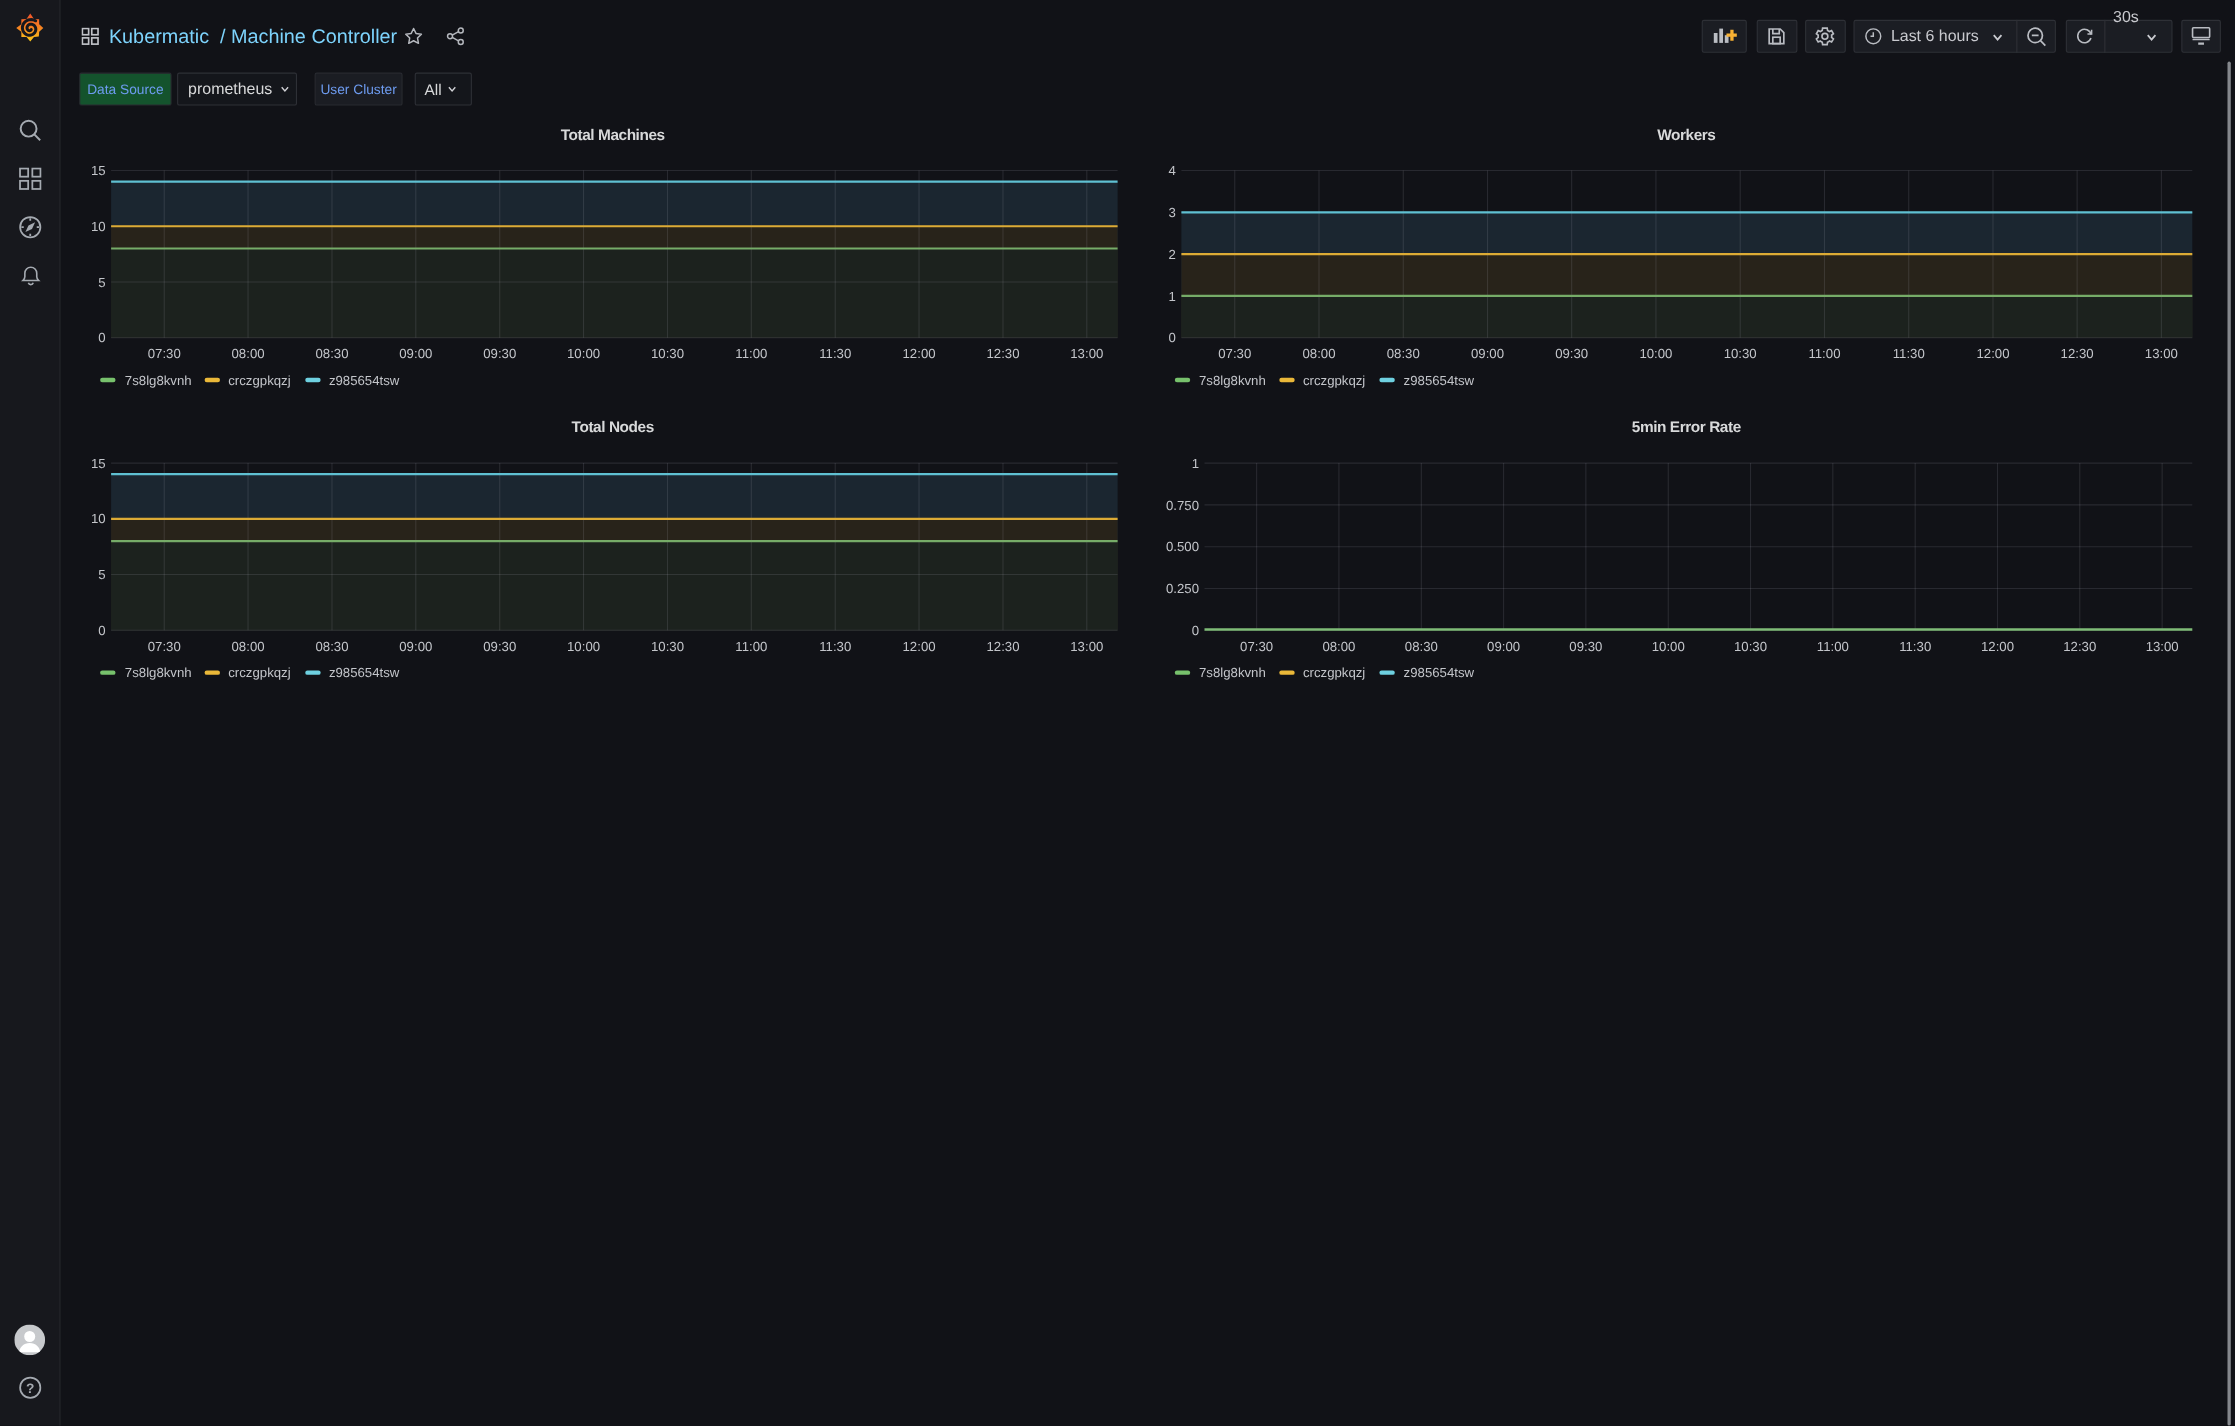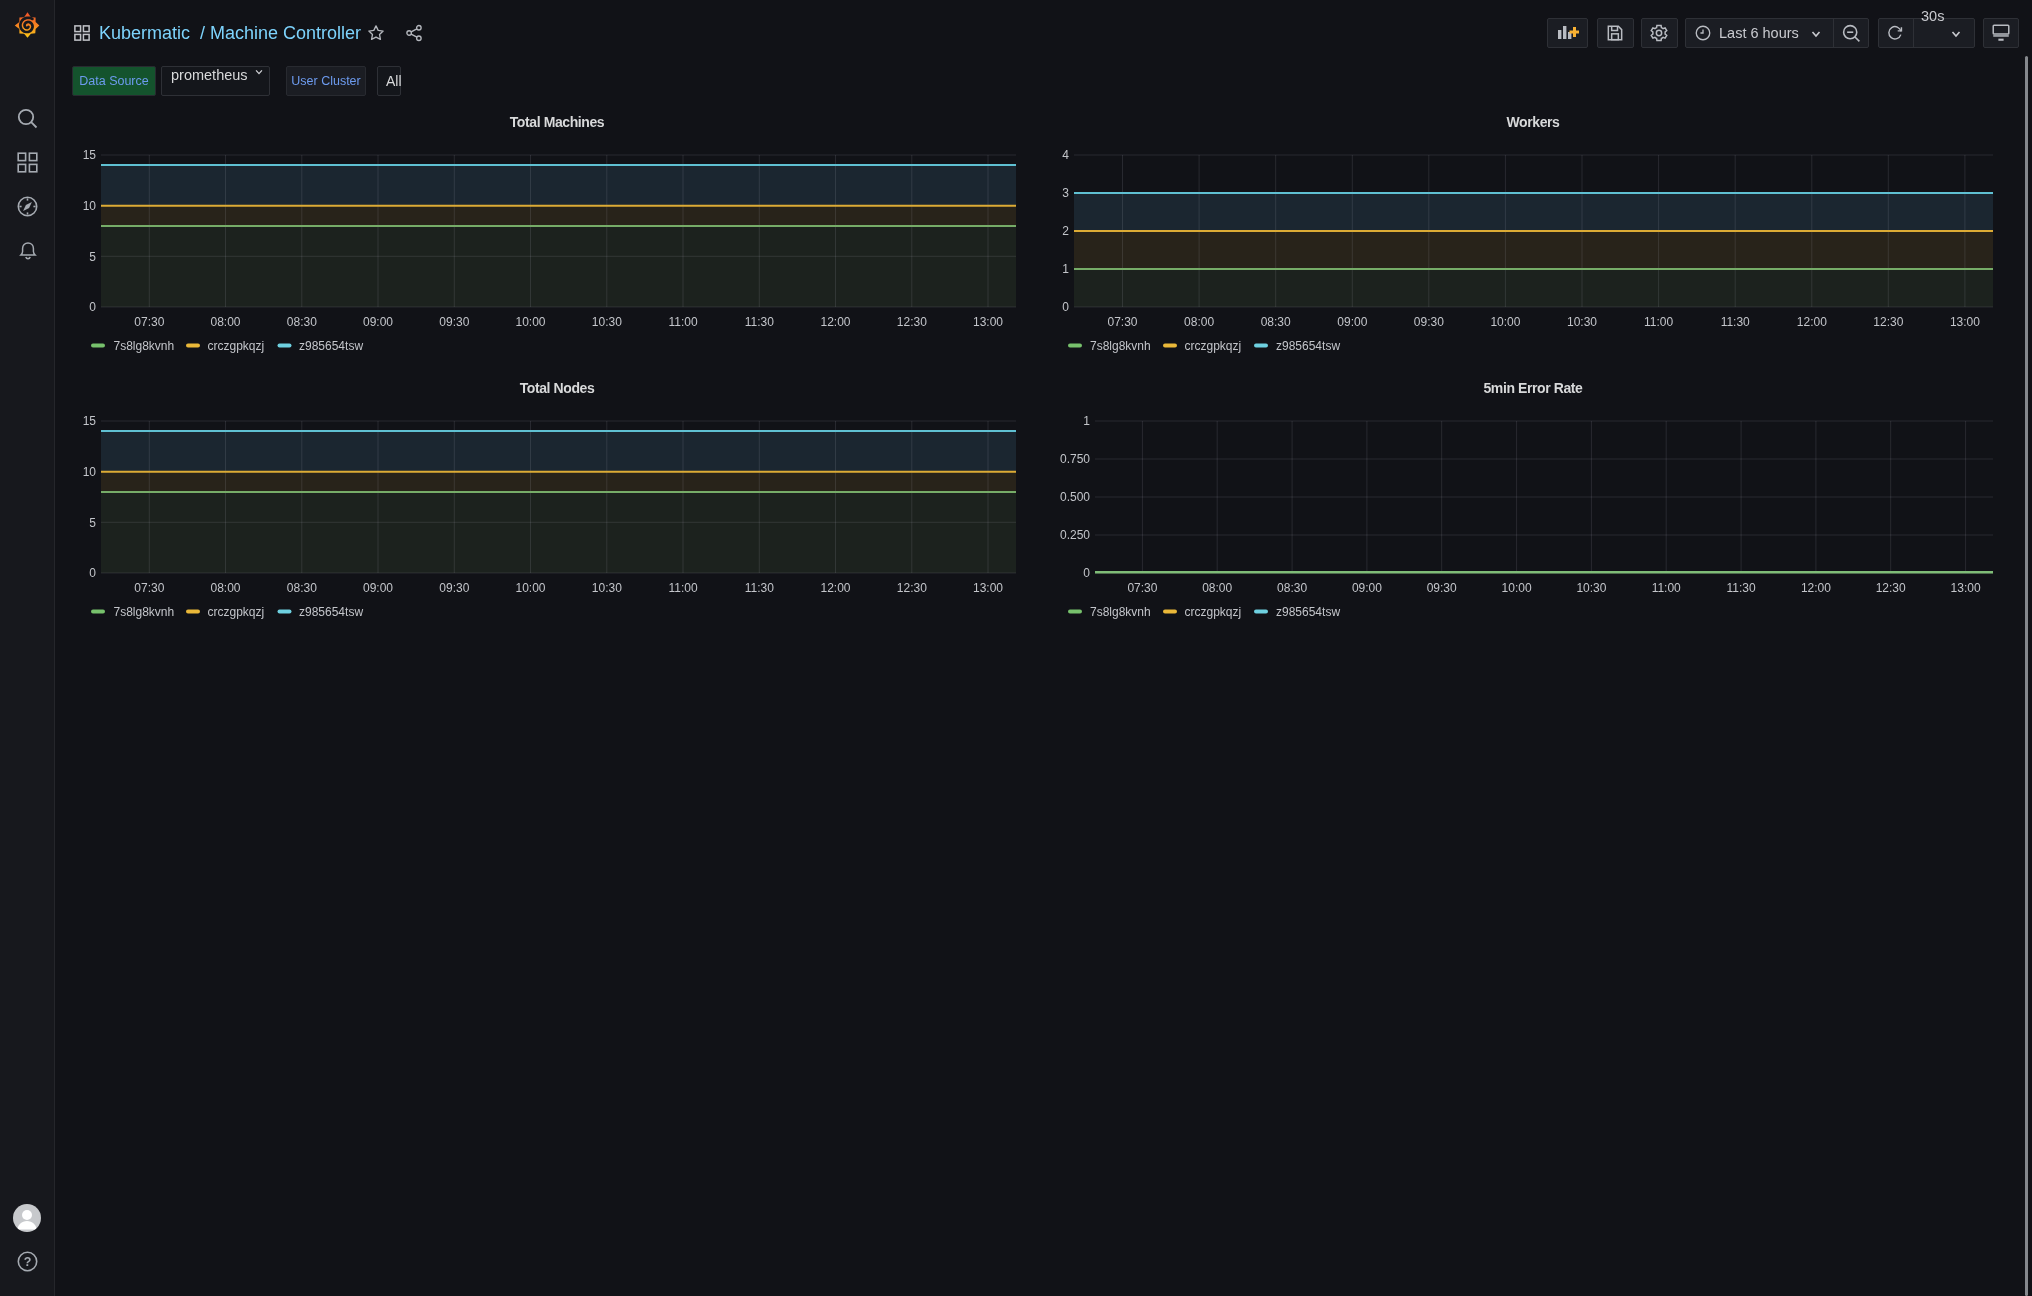--- a/index.html
+++ b/index.html
@@ -313,23 +313,23 @@
     <path d="M2.5 4 L6 8 L9.5 4"></path>
   </svg>
 <div class="abs" style="left:1983px;top:18px;width:36px;height:30px;background:#1b1d23;border:1px solid #2e3036;border-radius:2px"></div>
 <svg class="abs" style="left:1991px;top:24px" width="20" height="18" viewBox="0 0 24 22" fill="none" stroke="#b9bcc2" stroke-width="1.8">
   <rect x="2.5" y="1.5" width="19" height="10.8" rx="1"></rect>
   <line x1="2.5" y1="14.6" x2="21.5" y2="14.6"></line>
   <line x1="8.8" y1="19.2" x2="15.2" y2="19.2" stroke-width="2.6"></line>
 </svg>
 
 <div class="abs" style="left:72px;top:66px;width:84px;height:30px;background:#14532d;border:1px solid #282a30;border-radius:2px;display:flex;align-items:center;justify-content:center;font-size:12.5px;font-weight:500;color:#6d9bef">Data Source</div>
-<div class="abs" style="left:161px;top:66px;width:109px;height:30px;background:#14161b;border:1px solid #2e3036;border-radius:2px;display:flex;padding-left:9px;font-size:14.5px;color:#d8d9da">prometheus
+<div class="abs" style="left:161px;top:66px;width:109px;height:30px;background:#14161b;border:1px solid #2e3036;border-radius:2px;display:flex;align-items:center;padding-left:9px;font-size:14.5px;color:#d8d9da">prometheus
   <svg style="margin-left:6px" width="10" height="10" viewBox="0 0 12 12" fill="none" stroke="#d0d1d5" stroke-width="1.5">
       <path d="M2.5 4 L6 8 L9.5 4"></path>
     </svg>
 </div>
 <div class="abs" style="left:286px;top:66px;width:80px;height:30px;background:#1b1d23;border:1px solid #282a30;border-radius:2px;display:flex;align-items:center;justify-content:center;font-size:12.5px;font-weight:500;color:#6d9bef">User Cluster</div>
-<div class="abs" style="left:377px;top:66px;width:24px;height:30px;background:#14161b;border:1px solid #2e3036;border-radius:2px;display:flex;align-items:center;padding-left:8px;font-size:14px;color:#d8d9da">All
+<div class="abs" style="left:377px;top:66px;width:52px;height:30px;background:#14161b;border:1px solid #2e3036;border-radius:2px;display:flex;align-items:center;padding-left:8px;font-size:14px;color:#d8d9da">All
   <svg style="margin-left:4px" width="10" height="10" viewBox="0 0 12 12" fill="none" stroke="#d0d1d5" stroke-width="1.5">
       <path d="M2.5 4 L6 8 L9.5 4"></path>
     </svg>
 </div>
 
 </body></html>

